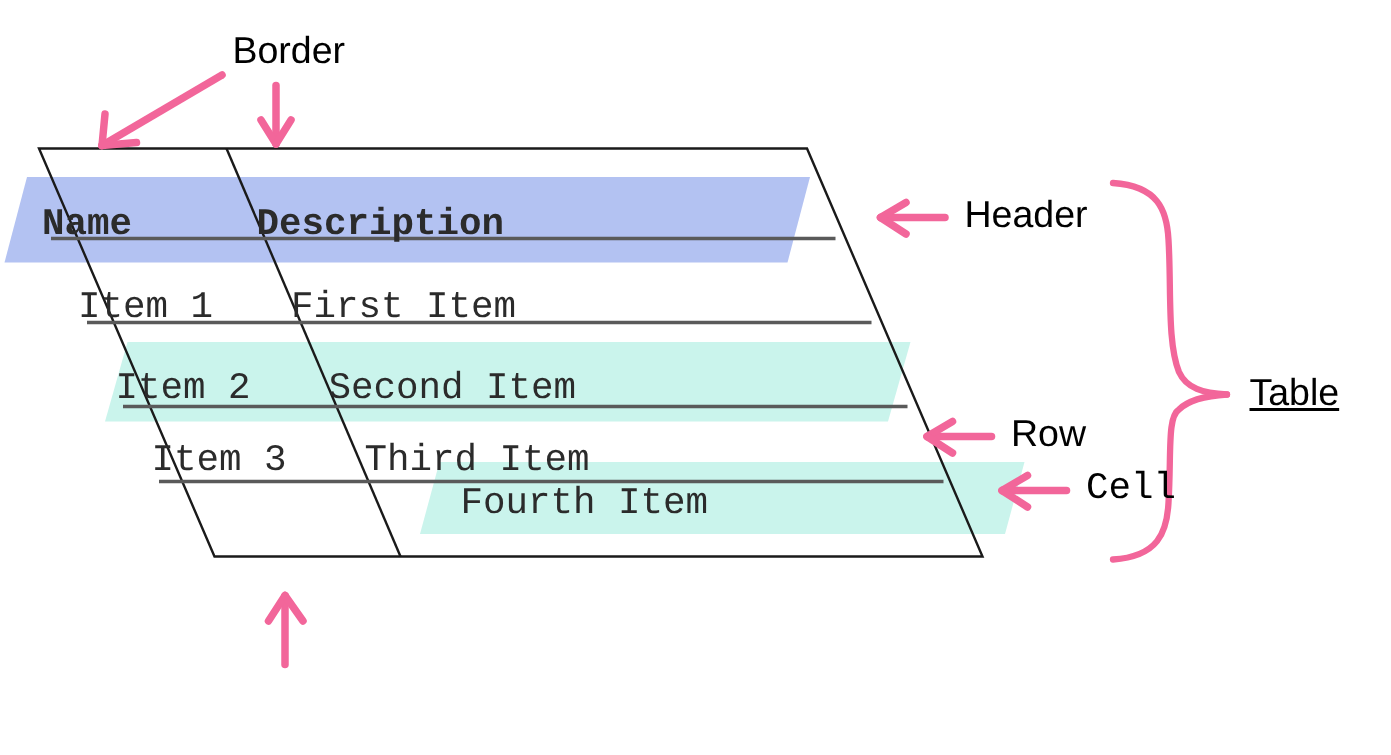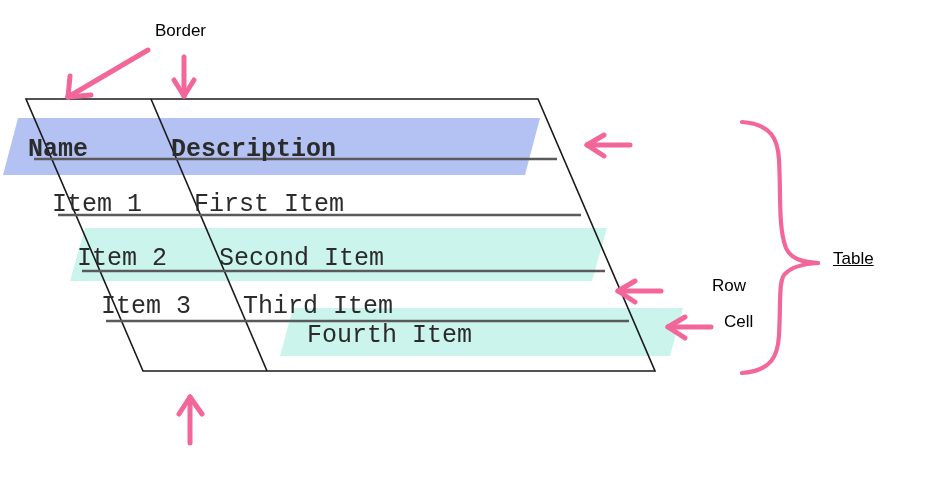--- a/index.html
+++ b/index.html
@@ -7,30 +7,30 @@
     width:927px;height:503px;background:#ffffff;
     font-family:"Liberation Sans", sans-serif;
     overflow:hidden;position:relative;
   }
   #stage{position:absolute;inset:0;width:927px;height:503px;}
   #stage svg{position:absolute;top:0;left:0;}
 
   .anno-label{
     position:absolute;
     font-family:"Liberation Sans", sans-serif;
-    font-size:17px;
+    font-size:25px;
     color:#000000;
     white-space:nowrap;
     line-height:1;
   }
   #label-border{left:155px;top:22px;}
   #label-header{left:643px;top:131px;}
   #label-table{left:833px;top:250px;text-decoration:underline;}
-  #label-row{left:674px;top:277px;margin-left:38px;}
-  #label-cell{left:724px;top:313px;}
+  #label-row{left:674px;top:277px;}
+  #label-cell{left:724px;top:313px;font-family:Liberation Mono, monospace;}
   #label-column{left:148px;top:458px;}
 
   .cell-text{
     font-family:"Liberation Mono", monospace;
     font-size:25px;
     fill:#2b2b2b;
     white-space:pre;
     dominant-baseline:alphabetic;
   }
   .cell-text.hdr{font-weight:bold;}
@@ -117,20 +117,21 @@
         <path d="M742,373
                  C 772,371 778,355 779,335
                  C 781,303 778,278 786,273
                  C 791,268 802,264 818,263"></path>
       </g>
     </g>
   </svg>
 
   <div class="anno-label" id="label-border">Border</div>
 
+  <div class="anno-label" id="label-header">Header</div>
 
   <div class="anno-label" id="label-row">Row</div>
 
   <div class="anno-label" id="label-cell">Cell</div>
 
   <div class="anno-label" id="label-table">Table</div>
 
 
 </div>
 

